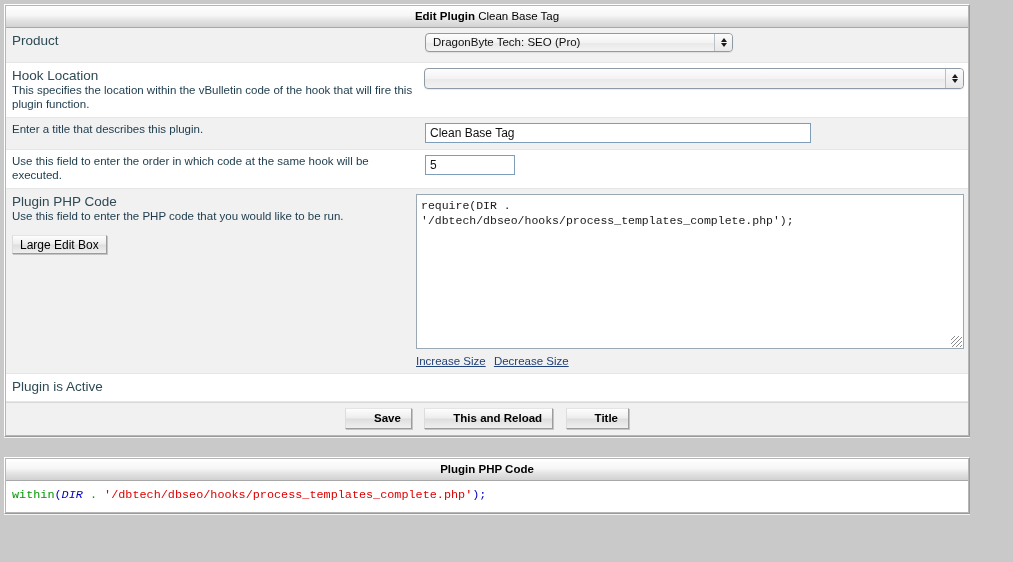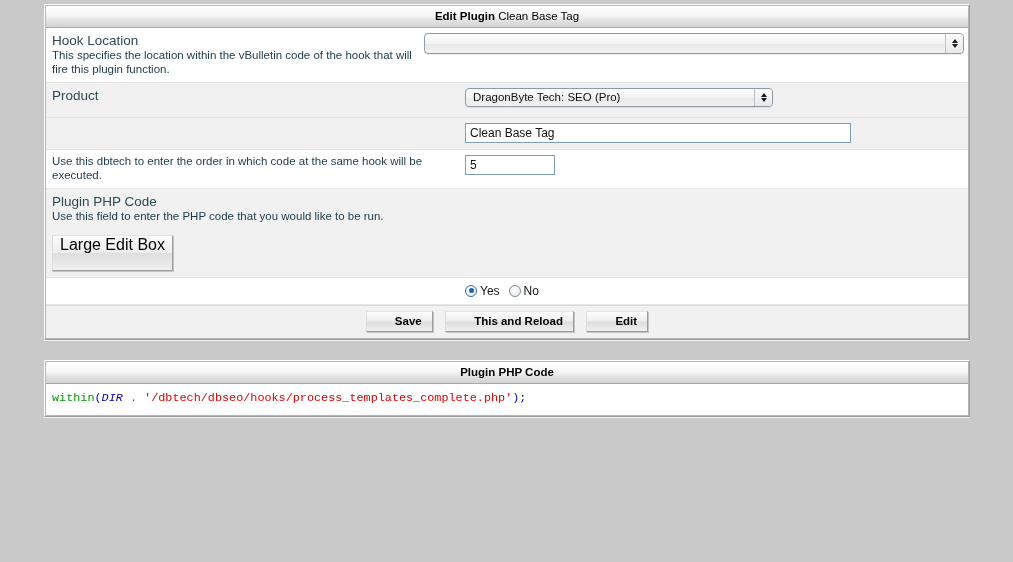--- a/index.html
+++ b/index.html
@@ -24,21 +24,20 @@
     background: #c9c9c9;
   }
 
   
   .panel {
     border: 1px solid #9a9a9a;
     border-top-color: #ffffff;
     border-left-color: #ffffff;
     background: #ffffff;
     box-shadow: 0 1px 0 #f4f4f4;
-    margin-left: 40px;
   }
   .panel-inner {
     border: 1px solid #b6b6b6;
     background: #ffffff;
   }
 
   
   .titlebar {
     height: 21px;
     line-height: 21px;
@@ -152,22 +151,22 @@
     border: 1px solid #9c9c9c;
     border-top-color: #e4e4e4;
     border-left-color: #dcdcdc;
     padding: 2px 10px 3px;
     cursor: pointer;
     box-shadow: 1px 1px 0 rgba(0,0,0,0.18);
     line-height: 14px;
   }
   .btn-small {
     font-weight: normal;
-    font-size: 16px;
-    padding: 2px 7px 18px;
+    font-size: 12px;
+    padding: 2px 7px 1px;
   }
 
   
   .code-area {
     box-sizing: border-box;
     width: 548px;
     height: 155px;
     border: 1px solid #9aa8b4;
     background: #ffffff;
     font-family: "Liberation Mono", monospace;
@@ -262,95 +261,100 @@
 <div class="page">
 
   <div class="panel">
     <div class="panel-inner">
 
       <div class="titlebar">
         <b>Edit Plugin</b>
         <span class="sub">Clean Base Tag</span>
       </div>
 
+      <div class="row alt">
+        <div class="label-cell">
+          <div class="lbl-title">Product</div>
+        </div>
+        <div class="field-cell">
+          <div class="aqua-select" id="product-select">
+            <span>DragonByte Tech: SEO (Pro)</span>
+            <span class="arrows">
+              <span class="arrow-up"></span>
+              <span class="arrow-dn"></span>
+            </span>
+          </div>
+        </div>
+      </div>
+
       <div class="row plain">
         <div class="label-cell">
           <div class="lbl-title">Hook Location</div>
           <div class="lbl-desc">This specifies the location within the vBulletin code of the hook that will fire this plugin function.</div>
         </div>
         <div class="field-cell">
           <div class="aqua-select" id="hook-select">
             <span></span>
             <span class="arrows">
               <span class="arrow-up"></span>
               <span class="arrow-dn"></span>
             </span>
           </div>
         </div>
       </div>
 
       <div class="row alt">
         <div class="label-cell">
-          <div class="lbl-title">Product</div>
-        </div>
-        <div class="field-cell">
-          <div class="aqua-select" id="product-select">
-            <span>DragonByte Tech: SEO (Pro)</span>
-            <span class="arrows">
-              <span class="arrow-up"></span>
-              <span class="arrow-dn"></span>
-            </span>
-          </div>
-        </div>
-      </div>
-
-      <div class="row alt">
-        <div class="label-cell">
+          <div class="lbl-desc">Enter a title that describes this plugin.</div>
         </div>
         <div class="field-cell">
           <input class="txt" id="title-input" type="text" value="Clean Base Tag" style="">
         </div>
       </div>
 
       <div class="row plain">
         <div class="label-cell">
-          <div class="lbl-desc">Use this dbtech to enter the order in which code at the same hook will be executed.</div>
+          <div class="lbl-desc">Use this field to enter the order in which code at the same hook will be executed.</div>
         </div>
         <div class="field-cell">
           <input class="txt" id="order-input" type="text" value="5" style="">
         </div>
       </div>
 
       <div class="row alt">
         <div class="label-cell">
           <div class="lbl-title">Plugin PHP Code</div>
           <div class="lbl-desc">Use this field to enter the PHP code that you would like to be run.</div>
           <div style="margin-top:11px;">
             <span class="btn btn-small">Large Edit Box</span>
           </div>
         </div>
+        <div class="field-cell">
+          <div class="ta-wrap">
+            <textarea class="code-area" style="">require(DIR .
+'/dbtech/dbseo/hooks/process_templates_complete.php');</textarea>
+            <span class="grip"></span>
+          </div>
+          <div class="sizelinks">
+            <a href="#">Increase Size</a>
+            <a href="#">Decrease Size</a>
+          </div>
+        </div>
       </div>
 
       <div class="row plain">
         <div class="label-cell">
-        </div>
-        <div class="field-cell">
-          <div class="radio-line">
-            <span class="radio checked"></span>
-            <span class="radio-label">Yes</span>
-            <span class="radio"></span>
-            <span class="radio-label">No</span>
-          </div>
+          <div class="lbl-title">Plugin is Active</div>
         </div>
       </div>
 
       <div class="buttonbar">
         <span class="btn">Save</span>
         <span class="btn">This and Reload</span>
-        <span class="btn">Edit</span>
+        <span class="btn">Title</span>
       </div>
 
     </div>
   </div>
 
   <div class="spacer"></div>
 
   <div class="panel">
     <div class="panel-inner">
       <div class="titlebar">

